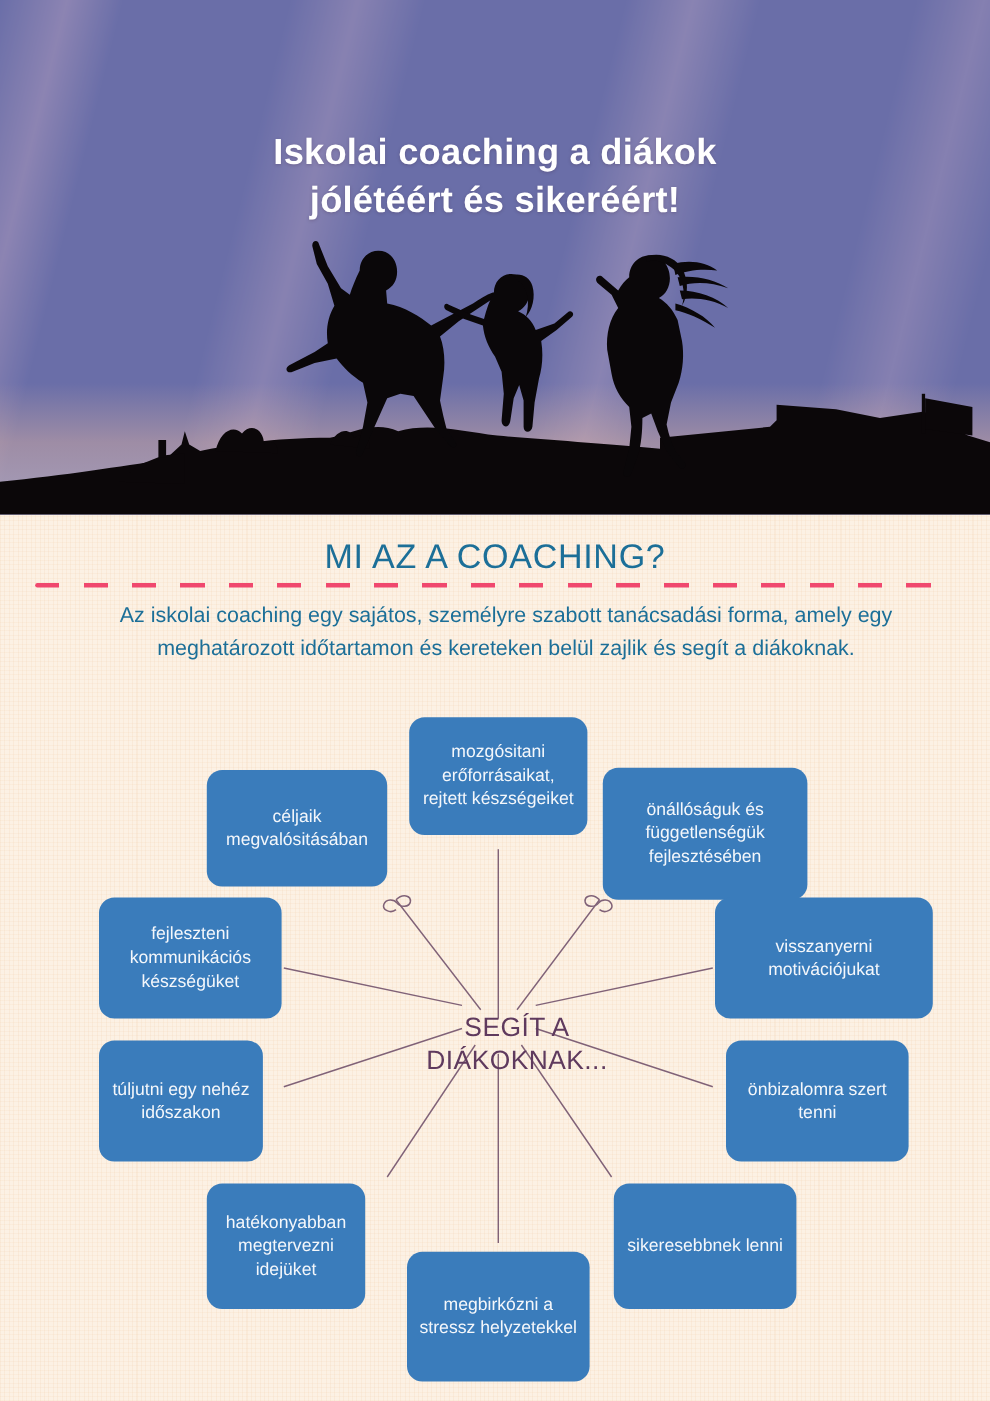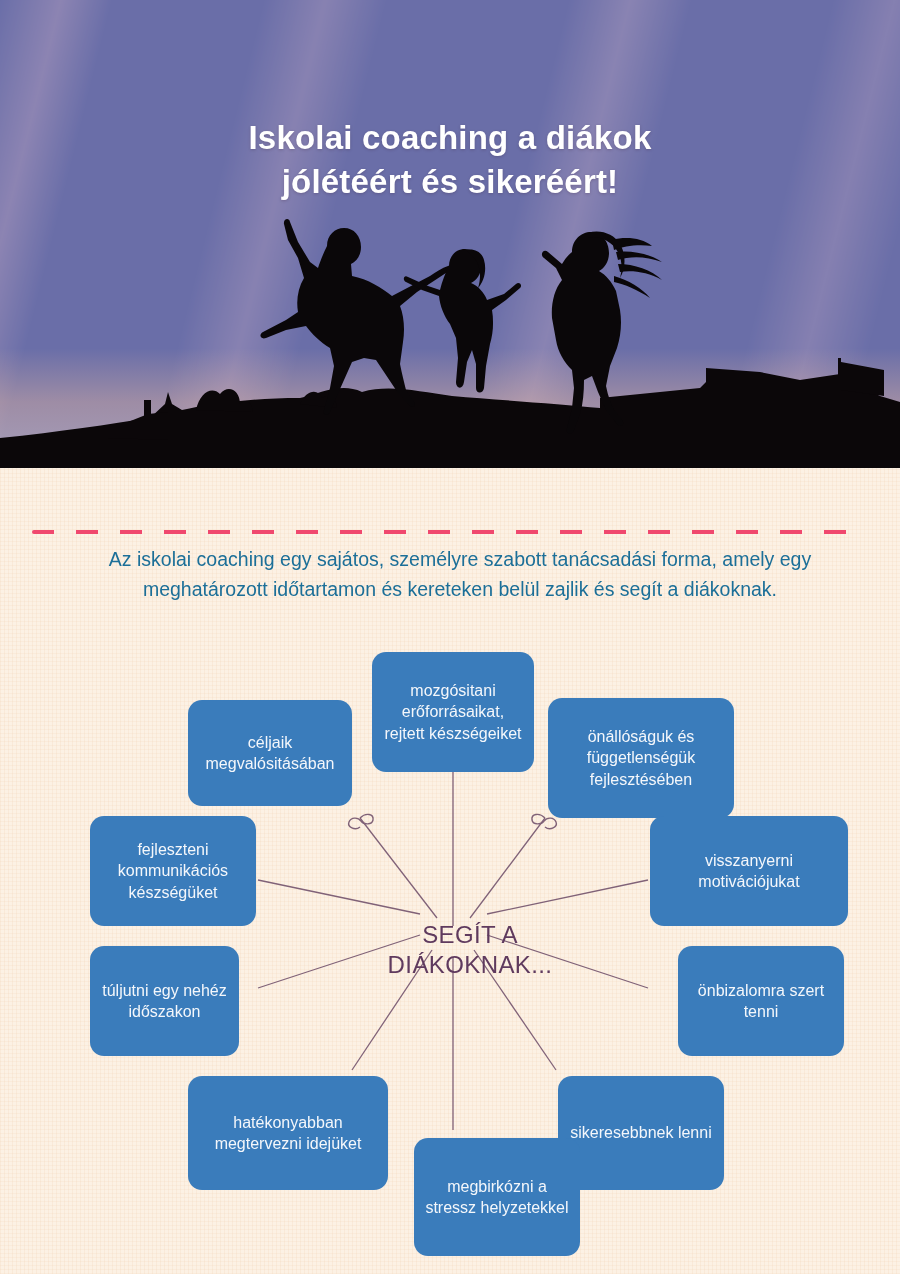--- a/index.html
+++ b/index.html
@@ -246,20 +246,21 @@
         <path d="M614,276 C628,280 642,288 650,298 C638,290 624,284 614,282 Z"></path>
       </g>
     </svg>
 
     <div class="heroTitle">
       <div>Iskolai coaching a diákok</div>
       <div>jólétéért és sikeréért!</div>
     </div>
   </div>
 
+  <div class="sectionHead">MI AZ A COACHING?</div>
   <div class="dashRule"></div>
   <div class="intro">Az iskolai coaching egy sajátos, személyre szabott tanácsadási forma, amely egy meghatározott időtartamon és kereteken belül zajlik és segít a diákoknak.</div>
 
   <div class="diagram">
 
     <svg class="lines" viewBox="0 0 900 640">
       <g stroke="#6b4a66" stroke-width="1.3" fill="none" opacity=".85">
 
         <line x1="453" y1="296" x2="453" y2="142"></line>
 
@@ -283,33 +284,33 @@
         <line x1="437" y1="288" x2="360" y2="188"></line>
         <path d="M360,188 c6,-6 14,-4 13,2 c-1,5 -9,5 -12,1 c-3,-4 -10,-4 -12,1 c-2,5 6,9 11,5" stroke-width="1.4"></path>
       </g>
     </svg>
 
     <div class="hub">
       <div>SEGÍT A</div>
       <div>DIÁKOKNAK...</div>
     </div>
 
-    <div class="node" style="left:372px; top:22px; width:162px; height:120px;">mozgósitani erőforrásaikat, rejtett készségeiket</div>
+    <div class="node" style="left:372px; top:22px; width:162px; height:107px;">mozgósitani erőforrásaikat, rejtett készségeiket</div>
 
     <div class="node" style="left:548px; top:68px; width:186px; height:120px;">önállóságuk és függetlenségük fejlesztésében</div>
 
     <div class="node" style="left:650px; top:186px; width:198px; height:110px;">visszanyerni motivációjukat</div>
 
-    <div class="node" style="left:678px; top:316px; width:166px; height:110px;">önbizalomra szert tenni</div>
+    <div class="node" style="left:660px; top:316px; width:166px; height:110px;">önbizalomra szert tenni</div>
 
     <div class="node" style="left:558px; top:446px; width:166px; height:114px;">sikeresebbnek lenni</div>
 
-    <div class="node" style="left:370px; top:508px; width:166px; height:118px;margin-left:44px;">megbirkózni a stressz helyzetekkel</div>
-
-    <div class="node" style="left:188px; top:446px; width:200px; height:114px;">hatékonyabban megtervezni idejüket</div>
+    <div class="node" style="left:370px; top:508px; width:166px; height:118px;">megbirkózni a stressz helyzetekkel</div>
+
+    <div class="node" style="left:188px; top:446px; width:144px; height:114px;">hatékonyabban megtervezni idejüket</div>
 
     <div class="node" style="left:90px; top:316px; width:149px; height:110px;">túljutni egy nehéz időszakon</div>
 
     <div class="node" style="left:90px; top:186px; width:166px; height:110px;">fejleszteni kommunikációs készségüket</div>
 
     <div class="node" style="left:188px; top:70px; width:164px; height:106px;">céljaik megvalósitásában</div>
 
   </div>
 </div>
 

